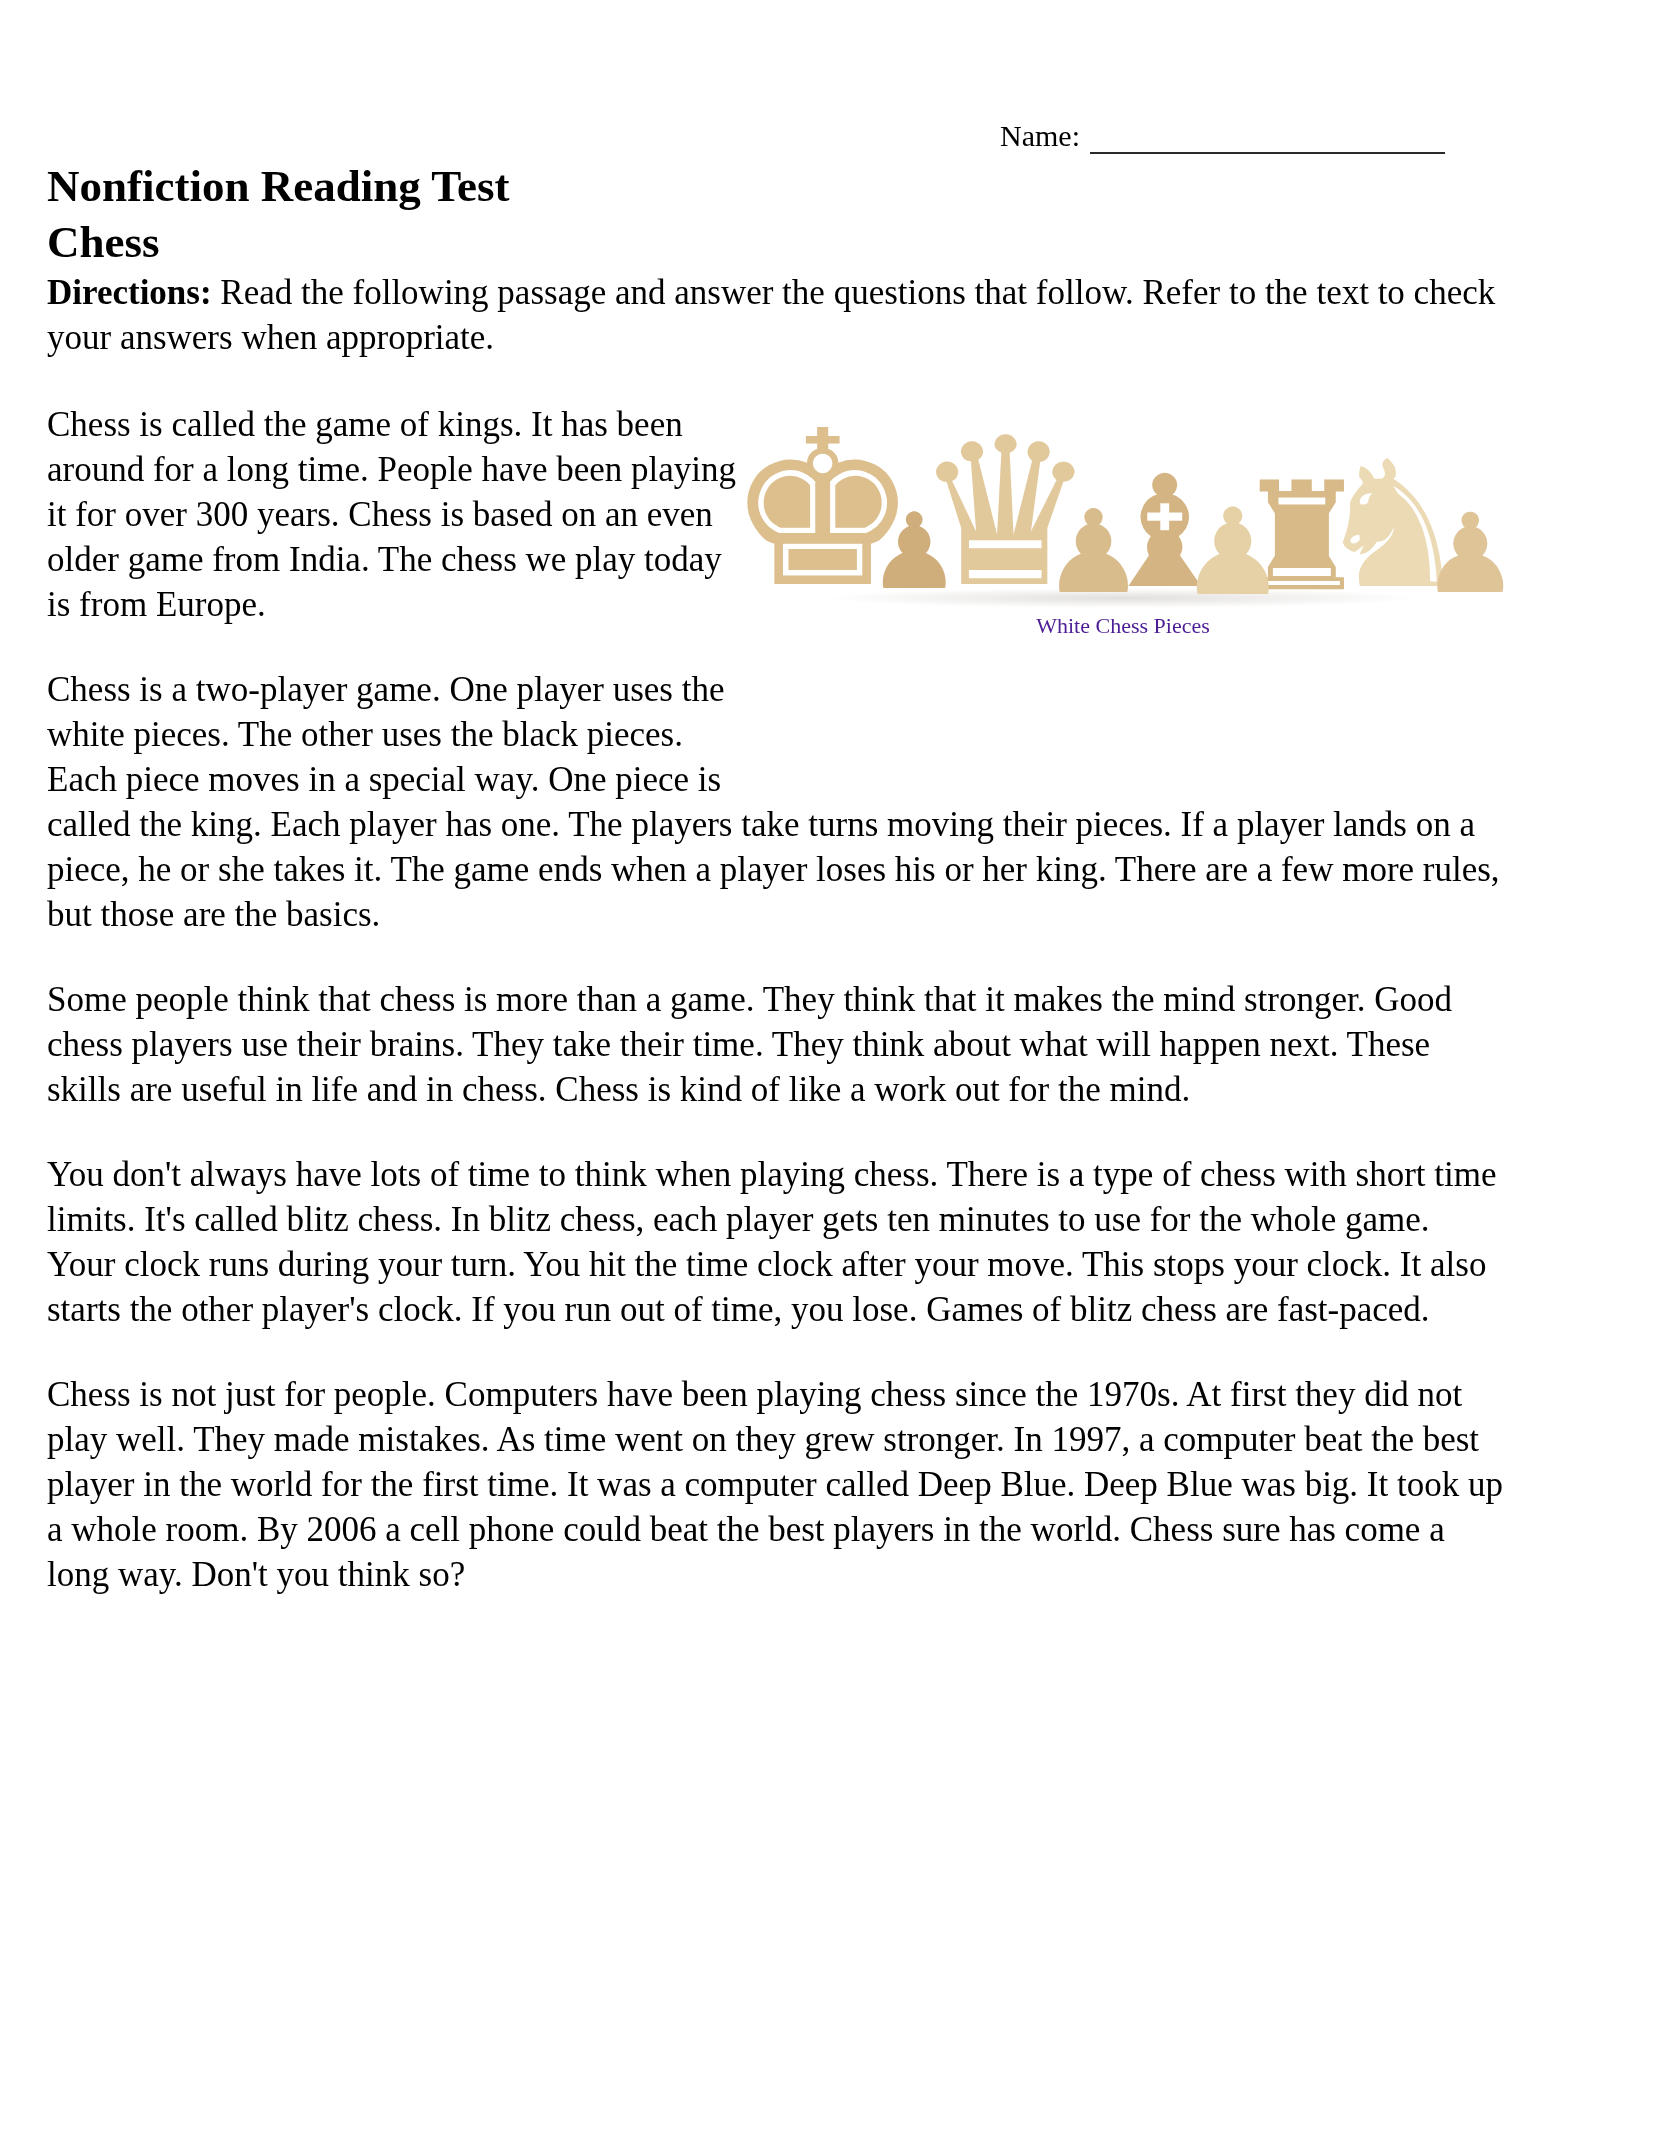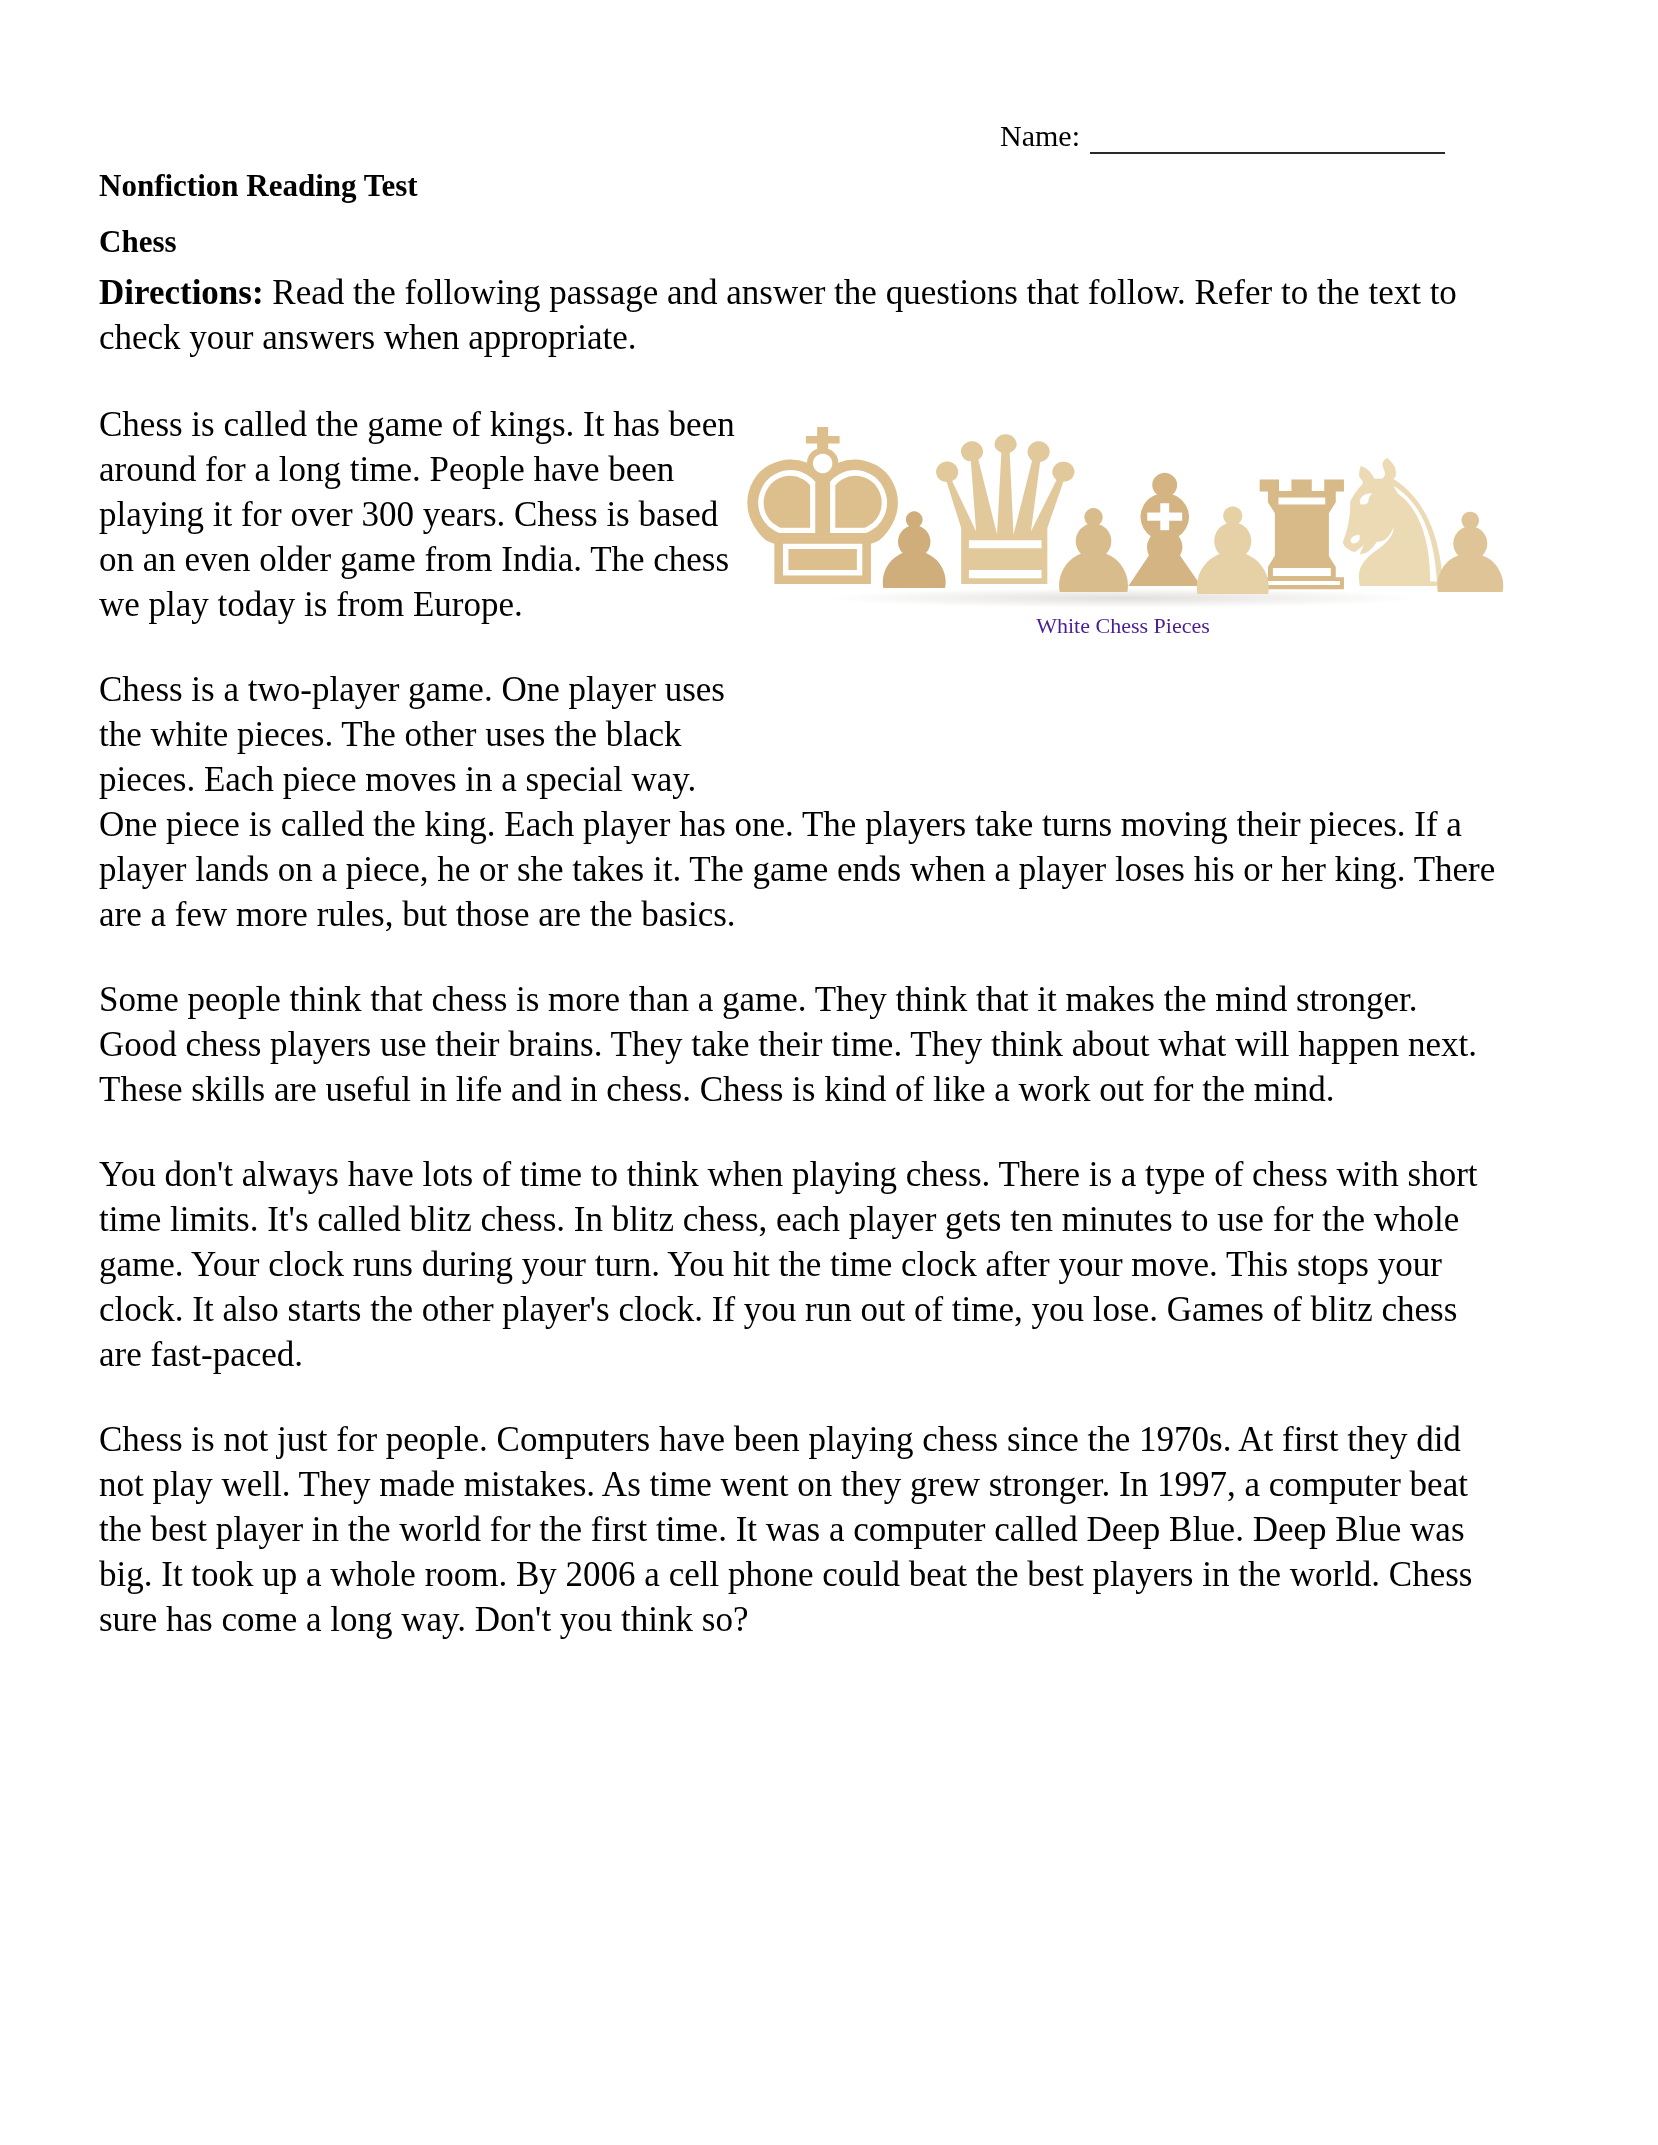--- a/index.html
+++ b/index.html
@@ -2,21 +2,21 @@
 <html><head>
 <meta charset="utf-8">
 <style>
   * { box-sizing: border-box; }
   html, body { margin: 0; padding: 0; background: #ffffff; }
   body {
     width: 1658px; min-height: 2145px;
     font-family: "Liberation Serif", serif;
     color: #000;
   }
-  .page { padding: 118px 155px 60px 99px; }
+  .page { padding: 118px 155px 60px 47px; }
 
   
   .name-row {
     text-align: right;
     padding-right: 58px;
     font-size: 30px;
     line-height: 36px;
     height: 40px;
     white-space: nowrap;
   }
@@ -26,21 +26,21 @@
     height: 32px;
     border-bottom: 2px solid #2a2a2a;
     vertical-align: bottom;
     margin-left: 10px;
   }
 
   
   .title-block { margin-top: 0px; }
   .title-line {
     font-weight: bold;
-    font-size: 31px;
+    font-size: 45px;
     line-height: 56px;
   }
 
   
   .directions {
     font-size: 35px;
     line-height: 45px;
   }
   .directions .label { font-weight: bold; }
 

